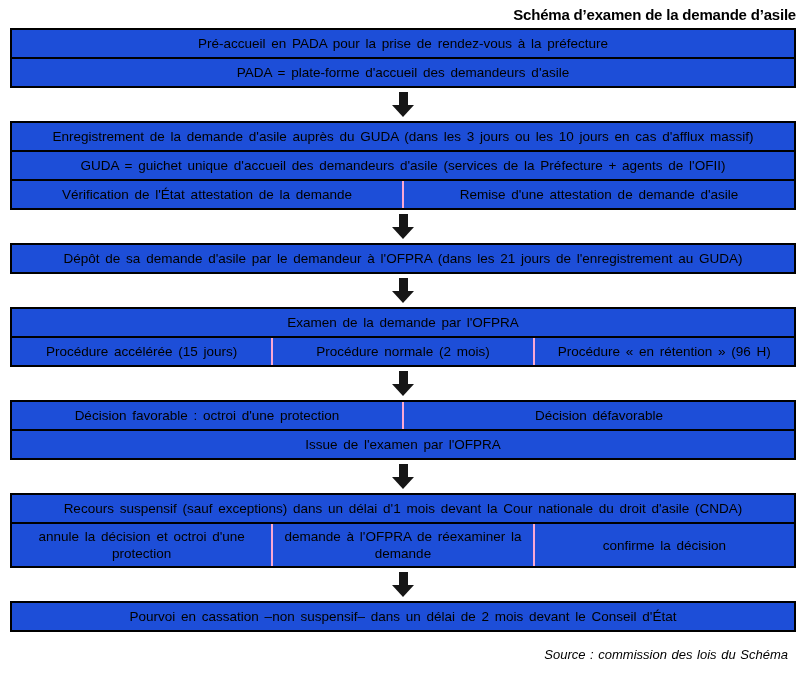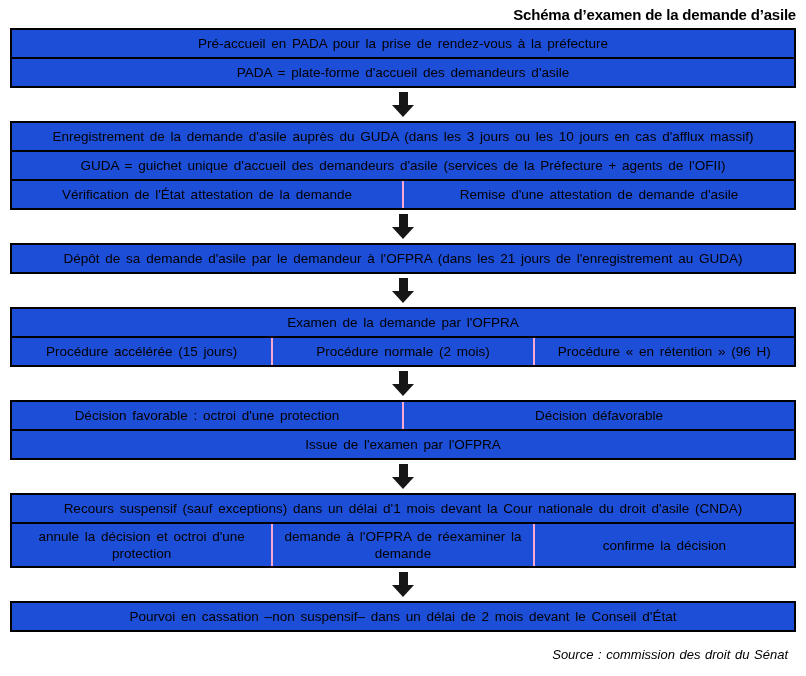--- a/index.html
+++ b/index.html
@@ -173,15 +173,15 @@
         <div class="head"></div>
       </div>
   </div>
 
   <div class="box">
     <div class="row">
       <div class="cell">Pourvoi en cassation –non suspensif– dans un délai de 2 mois devant le Conseil d'État</div>
     </div>
   </div>
 
-  <div class="source">Source : commission  des droit du Sénat</div>
+  <div class="source">Source : commission  des lois du Schéma</div>
 
 </div>
 
 </body></html>

